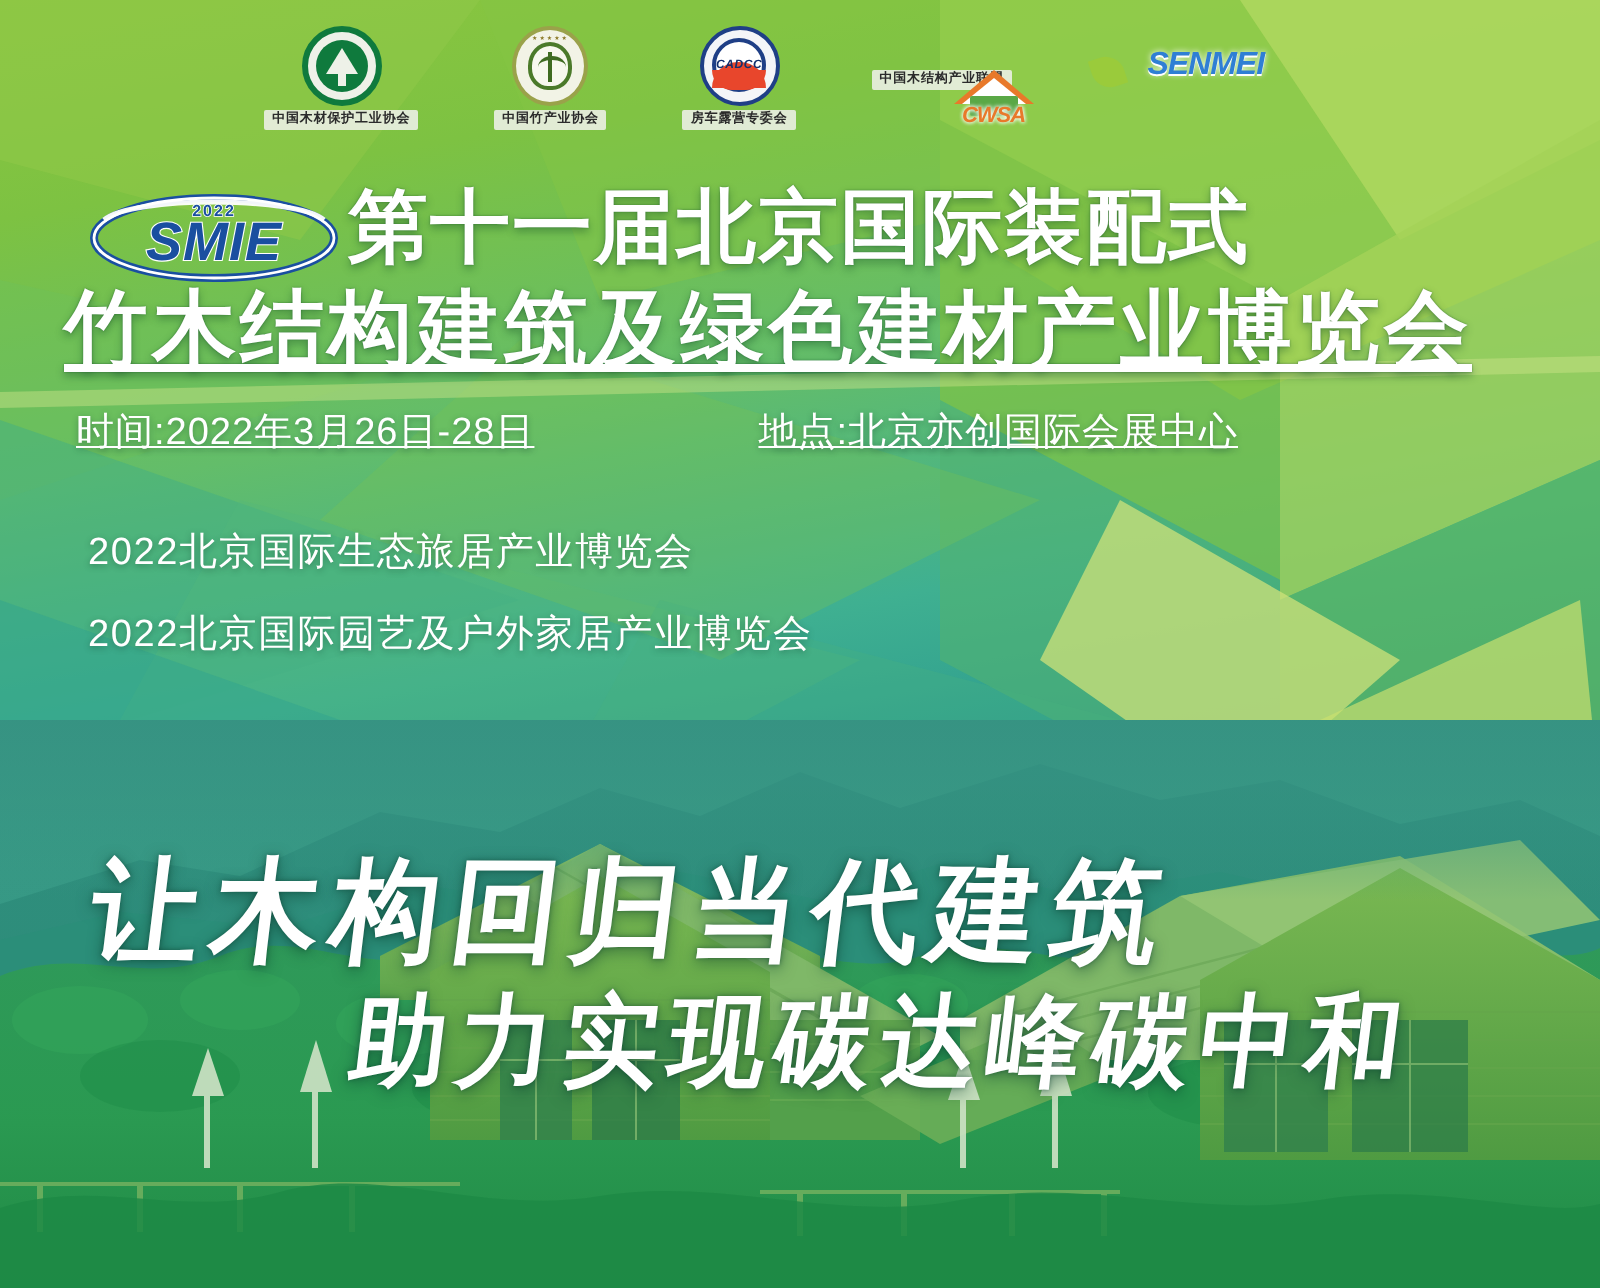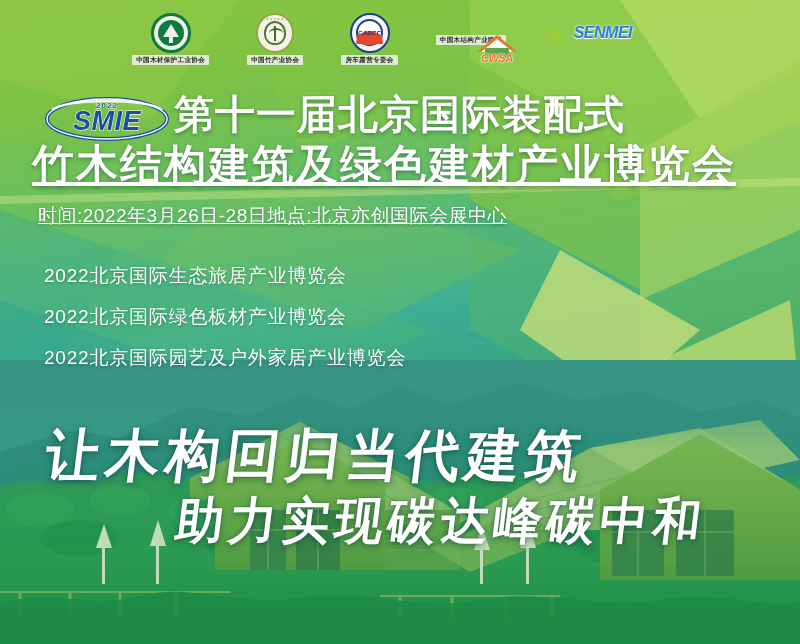--- a/index.html
+++ b/index.html
@@ -132,21 +132,21 @@
   }
 
   
   .meta{
     position:absolute; left:38px; top:203px; width:740px;
     display:flex; align-items:center;
     font-size:19px; color:#ffffff; letter-spacing:.5px;
     text-shadow:0 1px 3px rgba(20,70,50,.45);
     text-decoration:underline;
   }
-  .meta .venue{ }
+  .meta .venue{ margin-left:112px; }
 
   
   .concurrent{ position:absolute; left:44px; top:263px; width:520px; }
   .concurrent .head{
     font-size:22px; font-weight:bold; color:#ffffff; letter-spacing:2px;
     text-shadow:0 1px 3px rgba(20,70,50,.45); margin-bottom:14px;
   }
   .concurrent .ev{
     font-size:19px; color:#ffffff; letter-spacing:.8px; margin-bottom:15px;
     text-shadow:0 1px 3px rgba(20,70,50,.45);
@@ -441,20 +441,19 @@
     <div class="title2">竹木结构建筑及绿色建材产业博览会</div>
   </div>
 
   <div class="meta">
     <span>时间:2022年3月26日-28日</span>
     <span class="venue">地点:北京亦创国际会展中心</span>
   </div>
 
   <div class="concurrent">
     <div class="ev">2022北京国际生态旅居产业博览会</div>
-    <div class="ev">2022北京国际绿色板材产业博览会</div>
     <div class="ev">2022北京国际园艺及户外家居产业博览会</div>
   </div>
 
   <div class="slogan1">让木构回归当代建筑</div>
   <div class="slogan2">助力实现碳达峰碳中和</div>
 
 </div>
 
 </body></html>

